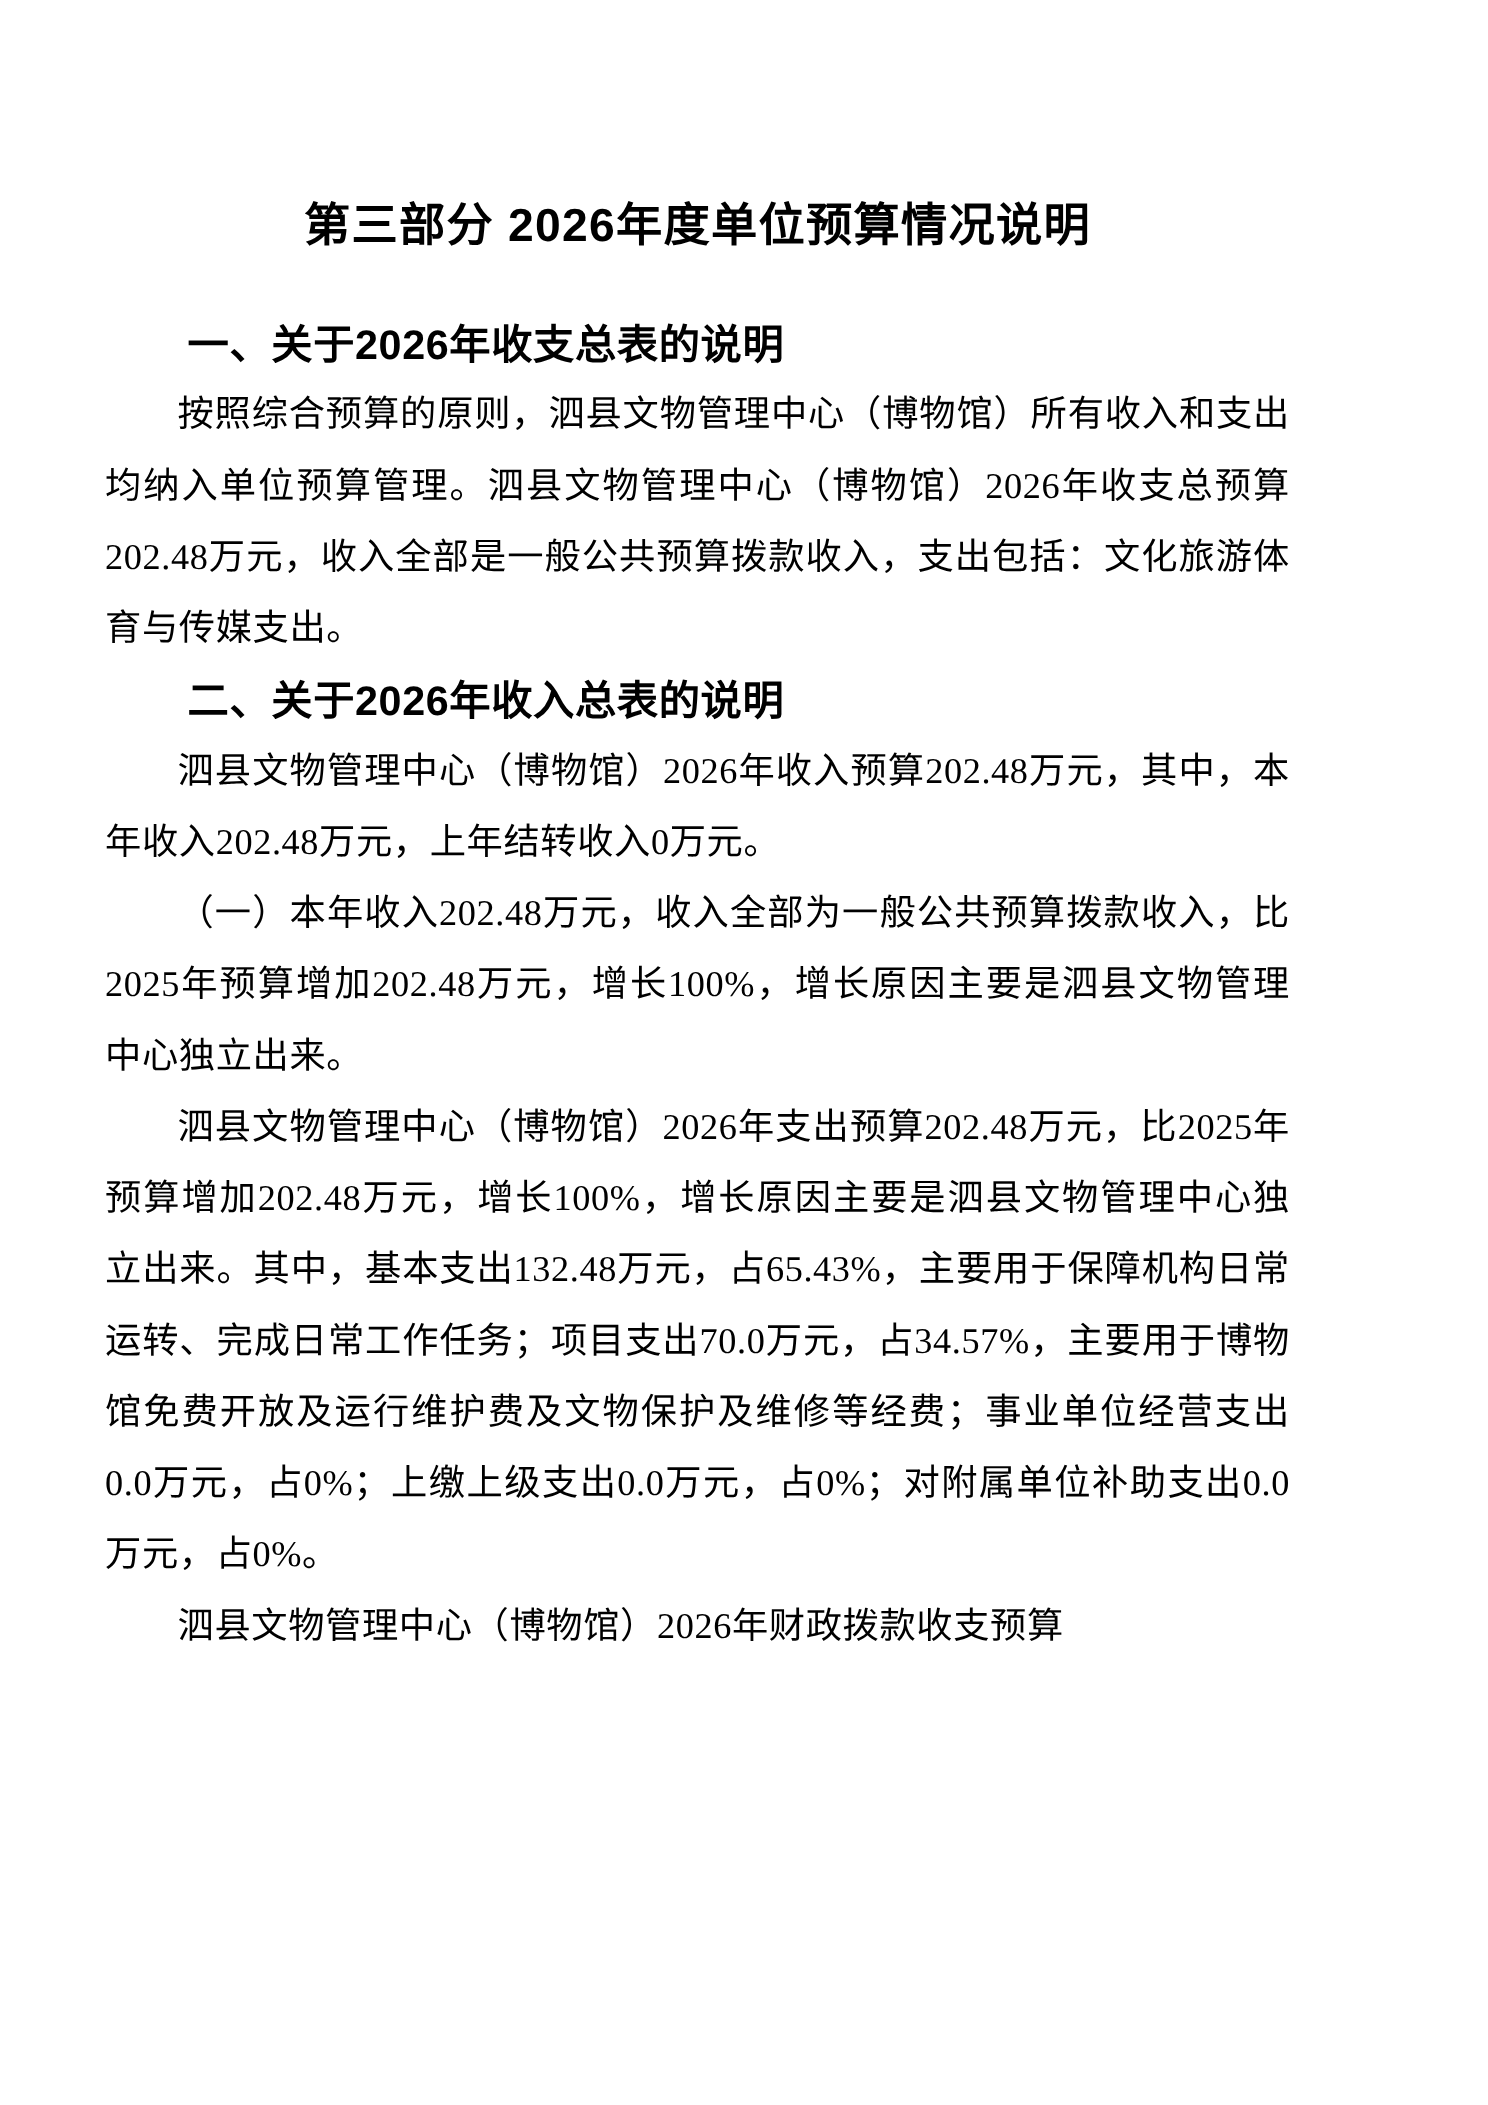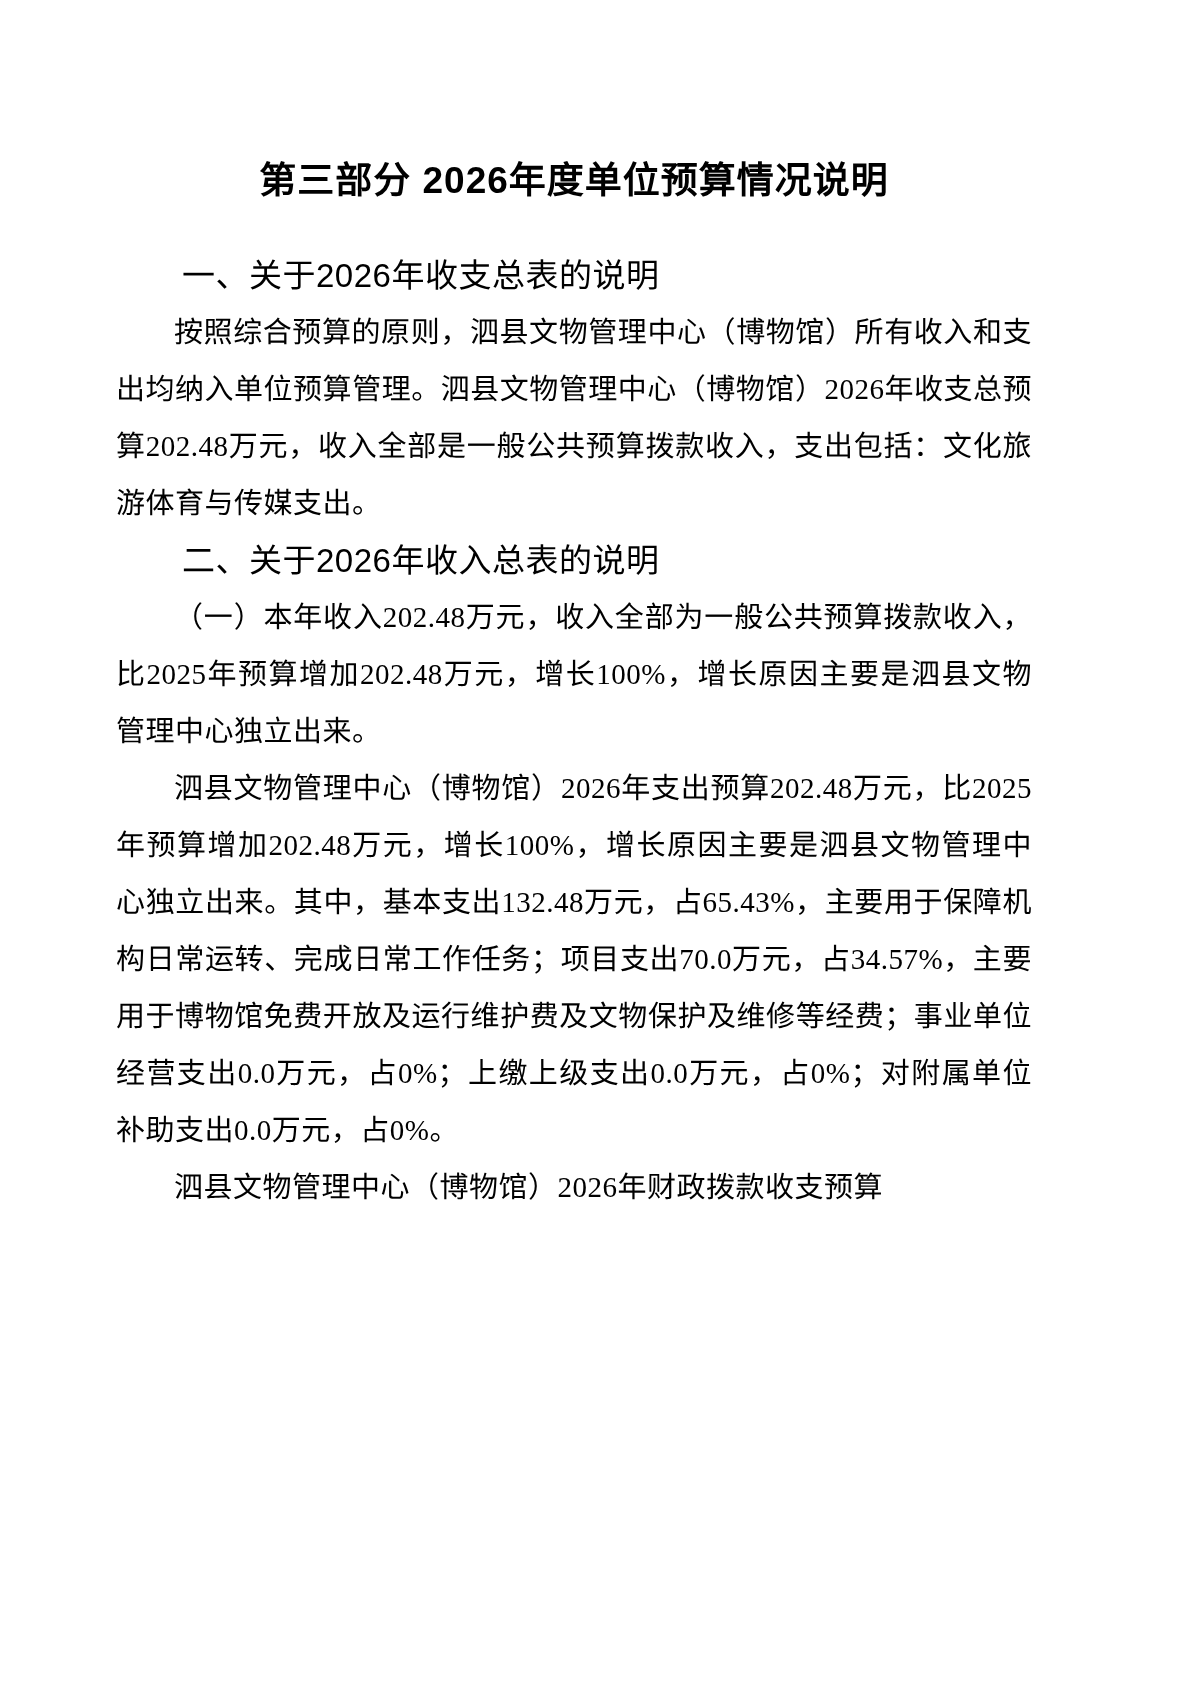--- a/index.html
+++ b/index.html
@@ -4,36 +4,36 @@
 <style>
   * { margin:0; padding:0; box-sizing:border-box; }
   html,body { background:#ffffff; }
   .page {
     position:relative;
     width:1190px;
     height:1684px;
     margin:0 auto;
     background:#ffffff;
     color:#000000;
-    padding:152px 158px 0 116px;
+    padding:152px 158px 0 84px;
     overflow:hidden;
   }
   .doc-title {
     font-family:"Liberation Sans", sans-serif;
     font-weight:bold;
     font-size:37px;
     line-height:57px;
     text-align:center;
     letter-spacing:1px;
     margin-bottom:38px;
     white-space:nowrap;
   }
   .section-heading {
     font-family:"Liberation Sans", sans-serif;
-    font-weight:normal;
+    font-weight:bold;
     font-size:33px;
     line-height:57px;
     text-indent:2em;
     letter-spacing:0.5px;
   }
   .body-paragraph {
     font-family:"Liberation Serif", serif;
     font-weight:normal;
     font-size:29px;
     line-height:57px;
@@ -49,20 +49,21 @@
 
   <h1 class="doc-title">第三部分 2026年度单位预算情况说明</h1>
 
   <section>
     <h2 class="section-heading">一、关于2026年收支总表的说明</h2>
     <p class="body-paragraph">按照综合预算的原则，泗县文物管理中心（博物馆）所有收入和支出均纳入单位预算管理。泗县文物管理中心（博物馆）2026年收支总预算202.48万元，收入全部是一般公共预算拨款收入，支出包括：文化旅游体育与传媒支出。</p>
   </section>
 
   <section>
     <h2 class="section-heading">二、关于2026年收入总表的说明</h2>
+    <p class="body-paragraph">泗县文物管理中心（博物馆）2026年收入预算202.48万元，其中，本年收入202.48万元，上年结转收入0万元。</p>
     <p class="body-paragraph">（一）本年收入202.48万元，收入全部为一般公共预算拨款收入，比2025年预算增加202.48万元，增长100%，增长原因主要是泗县文物管理中心独立出来。</p>
   </section>
 
   <section>
     <p class="body-paragraph">泗县文物管理中心（博物馆）2026年支出预算202.48万元，比2025年预算增加202.48万元，增长100%，增长原因主要是泗县文物管理中心独立出来。其中，基本支出132.48万元，占65.43%，主要用于保障机构日常运转、完成日常工作任务；项目支出70.0万元，占34.57%，主要用于博物馆免费开放及运行维护费及文物保护及维修等经费；事业单位经营支出0.0万元，占0%；上缴上级支出0.0万元，占0%；对附属单位补助支出0.0万元，占0%。</p>
   </section>
 
   <section>
     <p class="body-paragraph">泗县文物管理中心（博物馆）2026年财政拨款收支预算</p>
   </section>

